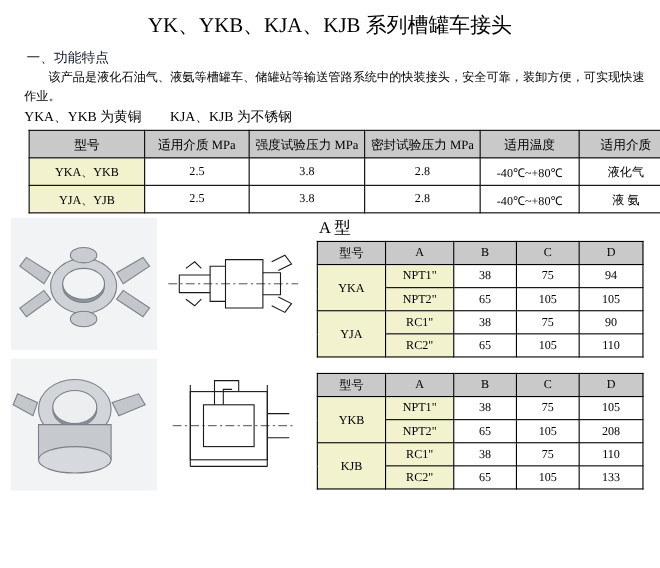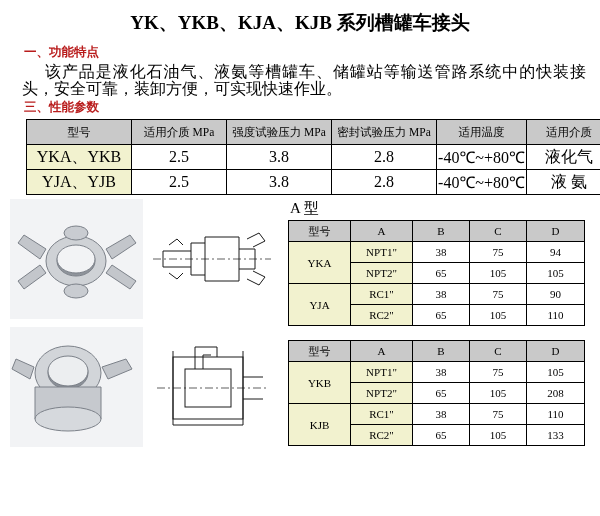--- a/index.html
+++ b/index.html
@@ -18,34 +18,34 @@
   .page {
     width: 600px;
     height: 516px;
     position: relative;
     box-sizing: border-box;
     padding: 6px 10px 0 10px;
   }
   .title {
     text-align: center;
     font-size: 19px;
-    font-weight: bold;
+    font-weight: normal;
     letter-spacing: 0px;
     margin: 4px 0 8px 0;
     font-family: "Liberation Serif", serif;
   }
   .sect-head {
-    color: #b91c1c;
-    font-weight: bold;
+    color: #0f172a;
+    font-weight: normal;
     font-size: 12.5px;
     margin: 2px 0 2px 14px;
     font-family: "Liberation Serif", serif;
   }
   .para {
-    font-size: 16px;
+    font-size: 11px;
     line-height: 17px;
     margin: 0 4px 0 12px;
     text-align: justify;
   }
   .para .indent { display: inline-block; width: 22px; }
   .matline {
     font-size: 12.5px;
     margin: 1px 0 2px 12px;
   }
   .matline .gap { display: inline-block; width: 26px; }
@@ -53,21 +53,21 @@
   
   table.spec {
     border-collapse: collapse;
     width: 555px;
     margin: 3px 0 0 16px;
     table-layout: fixed;
   }
   table.spec td {
     border: 1px solid #000;
     text-align: center;
-    font-size: 16px;
+    font-size: 11px;
     height: 24px;
     padding: 0;
   }
   table.spec tr.head td {
     background: #c9c9c9;
     font-size: 11.5px;
   }
   table.spec td.model {
     background: #f2f2cf;
   }
@@ -135,22 +135,22 @@
 </head>
 <body>
 
 <div class="page">
 
   <div class="title">YK、YKB、KJA、KJB 系列槽罐车接头</div>
 
   <div class="sect-head">一、功能特点</div>
   <div class="para"><span class="indent"></span><span>该产品是液化石油气、液氨等槽罐车、储罐站等输送管路系统中的快装接头，安全可靠，装卸方便，可实现快速作业。</span></div>
 
-
-  <div class="sect-head">三、性能参数</div>
+  <div class="matline"><span>YKA、YKB 为黄铜</span><span class="gap"></span><span>KJA、KJB 为不锈钢</span></div>
+
 
   <table class="spec">
     <colgroup>
       <col style="width:105px">
         <col style="width:95px">
         <col style="width:105px">
         <col style="width:105px">
         <col style="width:90px">
         <col style="width:85px">
     </colgroup>

